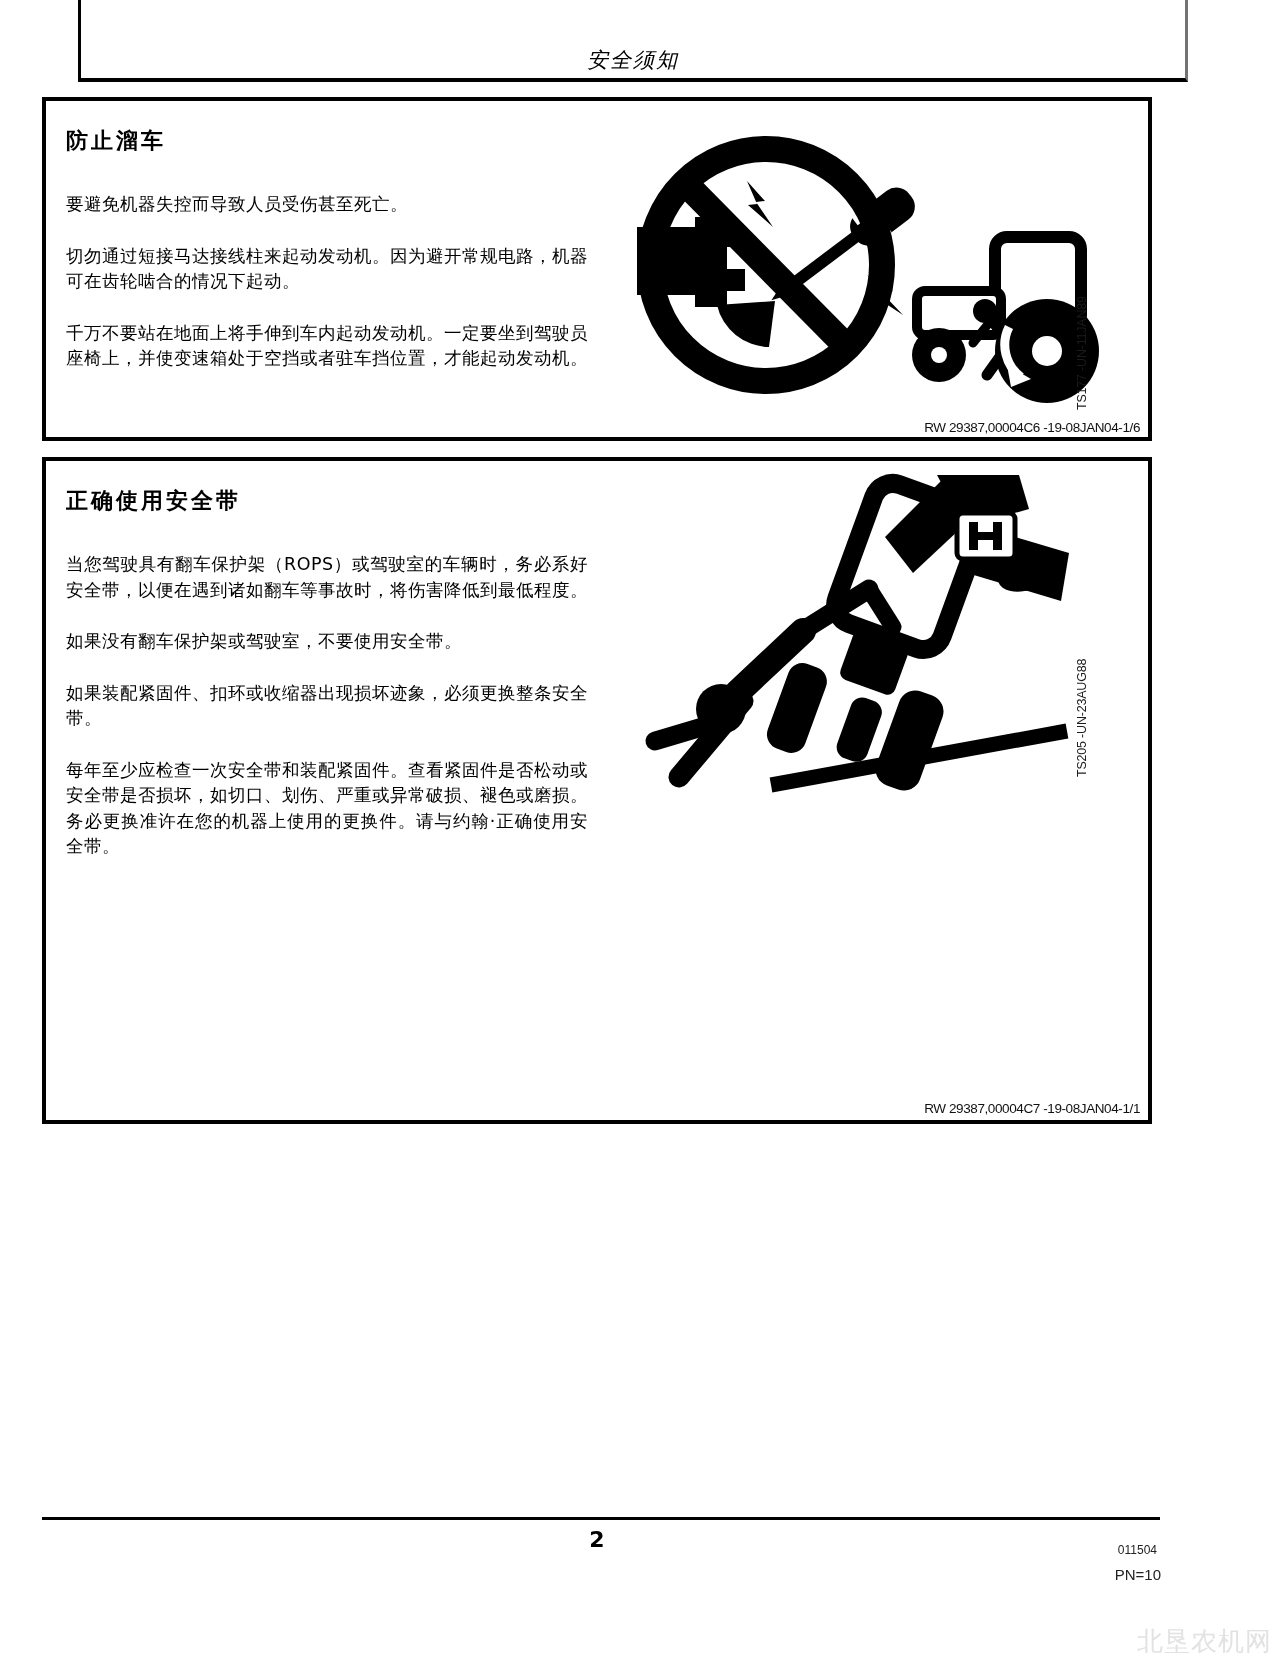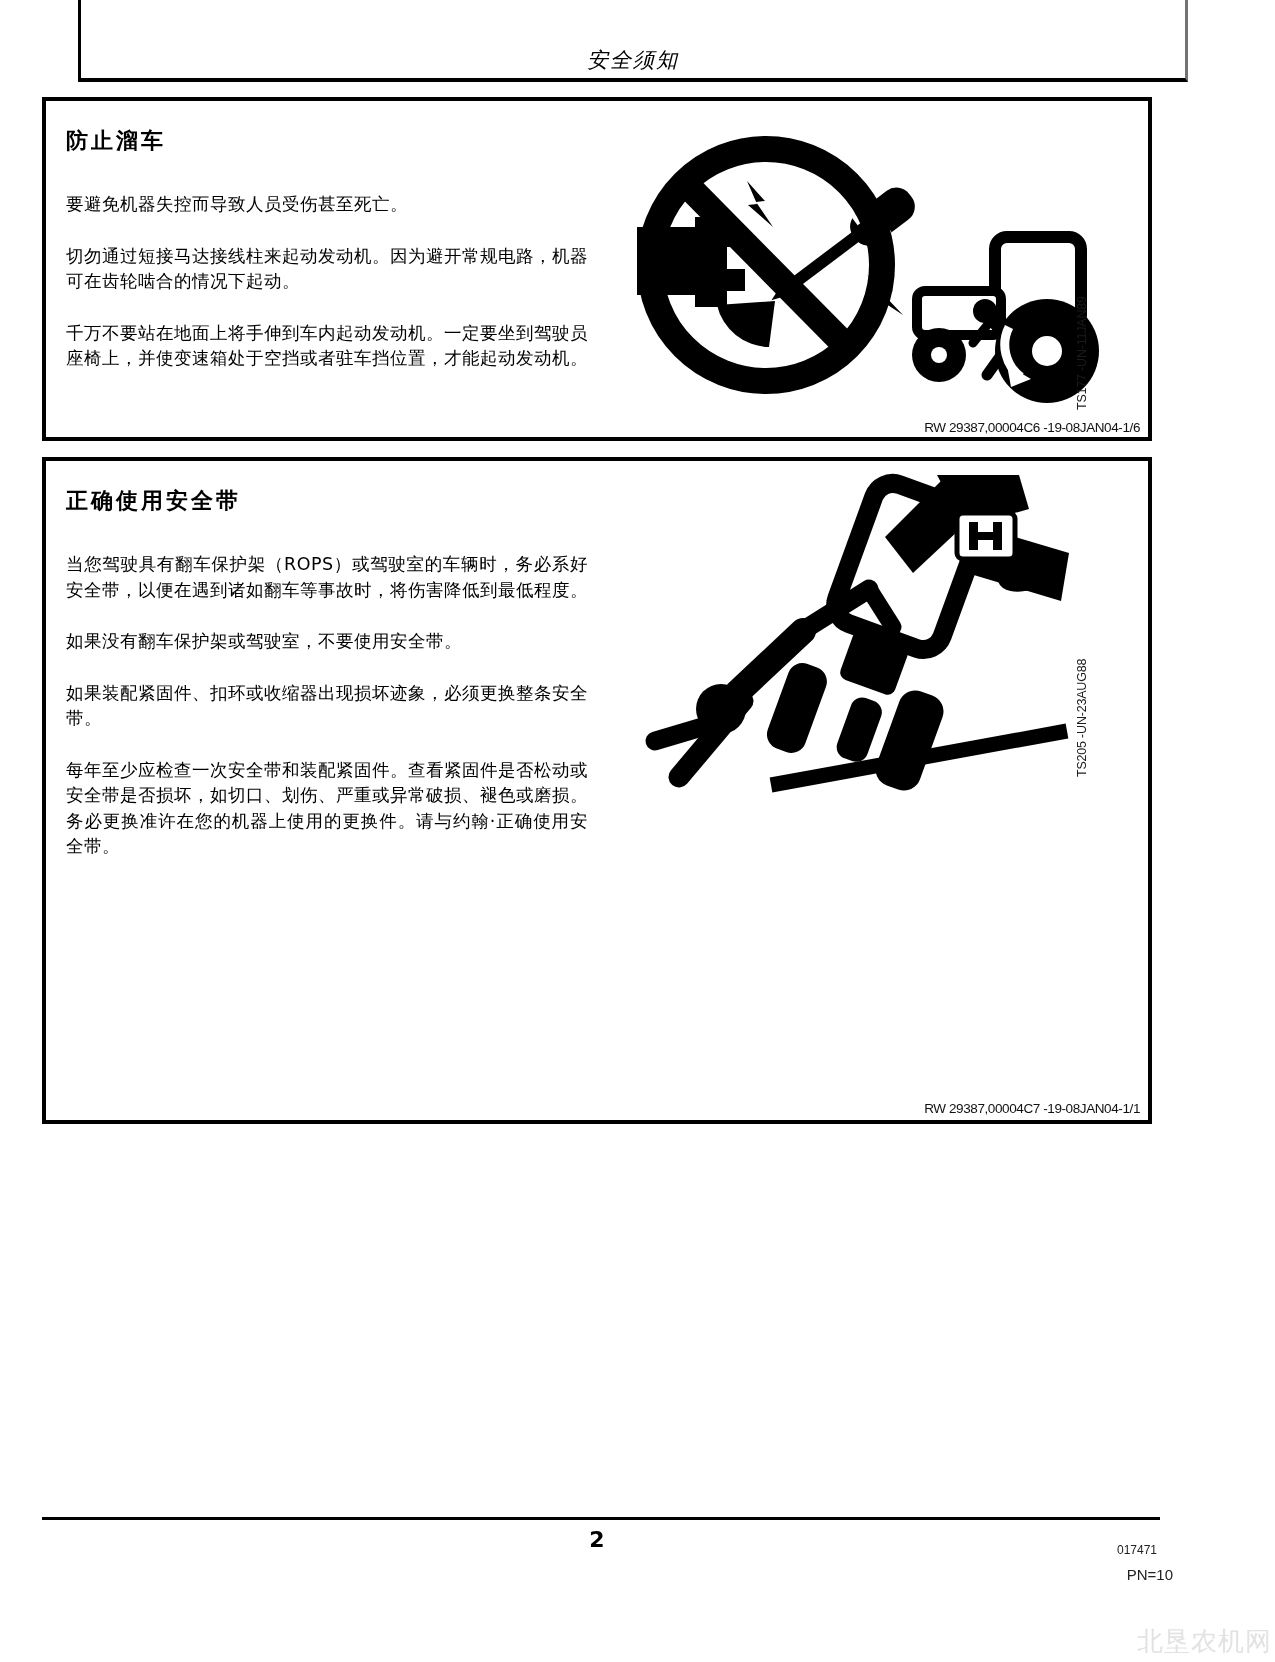--- a/index.html
+++ b/index.html
@@ -53,21 +53,21 @@
   .footer-divider{position:absolute;left:42px;top:1517px;width:1118px;height:3px;background:#000;}
   .page-number{
     position:absolute;left:42px;top:1527px;width:1110px;text-align:center;
     font-size:22px;font-weight:bold;
   }
   .doc-code{
     position:absolute;right:118px;top:1543px;font-family:"Liberation Sans", sans-serif;
     font-size:12px;color:#222;
   }
   .part-number{
-    position:absolute;right:102px;top:1566px;font-family:"Liberation Sans", sans-serif;
+    position:absolute;right:114px;top:1566px;font-family:"Liberation Sans", sans-serif;
     font-size:15px;color:#222;
   }
   .watermark{
     position:absolute;right:3px;bottom:3px;font-size:26px;color:#e2e2e2;
     letter-spacing:1px;
   }
   svg{display:block;}
 </style>
 </head>
 <body>
@@ -168,15 +168,15 @@
       <ellipse cx="148" cy="98" rx="30" ry="17" fill="#000" transform="rotate(-18 148 98)"></ellipse>
     </g>
   </svg>
 
   <div class="vcode" id="vcode2">TS205 -UN-23AUG88</div>
   <div class="refcode" id="refcode2">RW 29387,00004C7 -19-08JAN04-1/1</div>
 </div>
 
 <div class="footer-divider"></div>
 <div class="page-number">2</div>
-<div class="doc-code">017471</div>
+<div class="doc-code">011504</div>
 <div class="part-number">PN=10</div>
 <div class="watermark">北垦农机网</div>
 
 </body></html>

